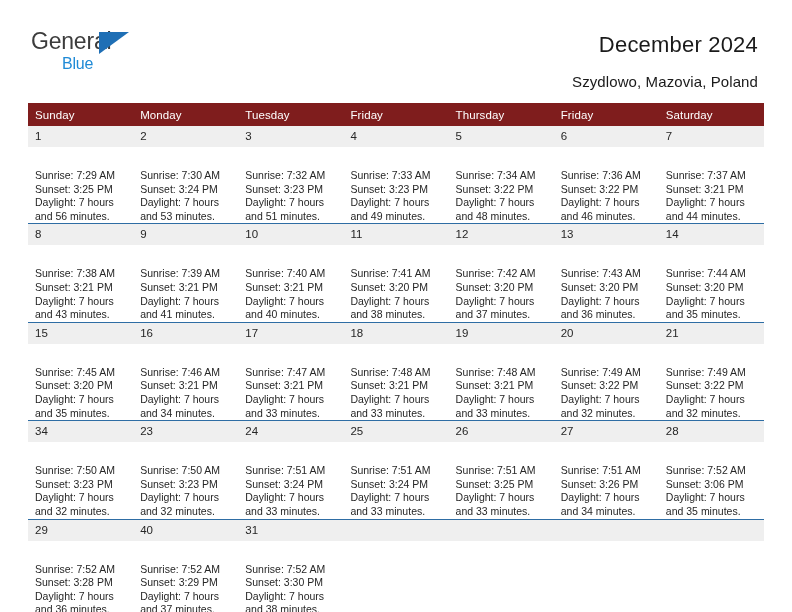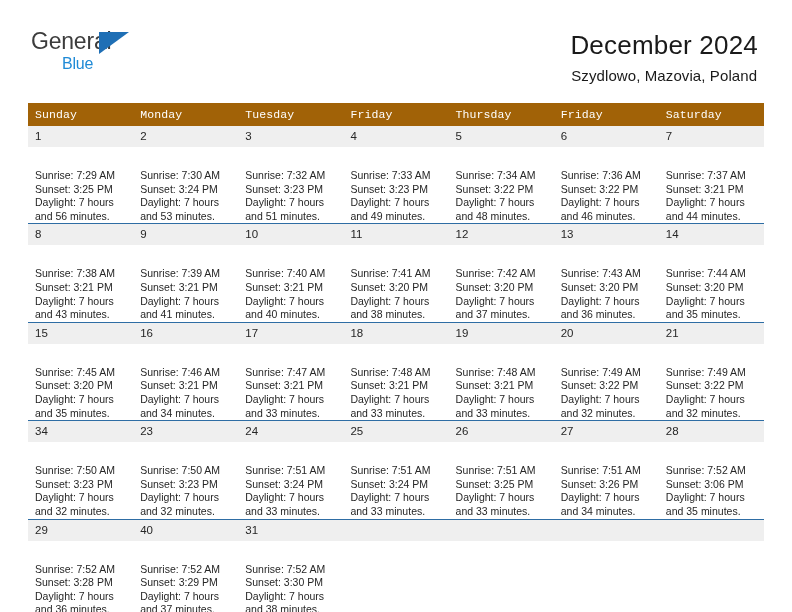--- a/index.html
+++ b/index.html
@@ -66,55 +66,54 @@
     letter-spacing: -0.2px;
   }
 
   .title-block {
     position: absolute;
     right: 34px;
     top: 28px;
     text-align: right;
   }
   .cal-title {
-    font-size: 26px;
+    font-size: 22px;
     color: #1a1a1a;
     font-weight: normal;
     line-height: 34px;
     letter-spacing: 0.2px;
   }
   .cal-subtitle {
     font-size: 15px;
     color: #1a1a1a;
     line-height: 20px;
-    margin-top: 4px;
+    margin-top: 10px;
     letter-spacing: 0.1px;
     text-align: center;
   }
 
   
   .cal {
     position: absolute;
     left: 28px;
     top: 103px;
     width: 736px;
     border-collapse: collapse;
     table-layout: fixed;
   }
   .cal th {
-    background: #a16207;
+    background: #7f1d1d;
     color: #ffffff;
     font-weight: normal;
     font-size: 11.5px;
     text-align: left;
     padding: 5px 0 5px 7px;
     height: 13px;
     letter-spacing: 0.1px;
     border: none;
-    font-family: Liberation Mono, monospace;
   }
   .cal td {
     vertical-align: top;
     width: 105.14px;
     padding: 0;
     border: none;
     border-top: 1.5px solid #2e6da4;
     height: 87px;
   }
   .cal tr.week:first-child td {

